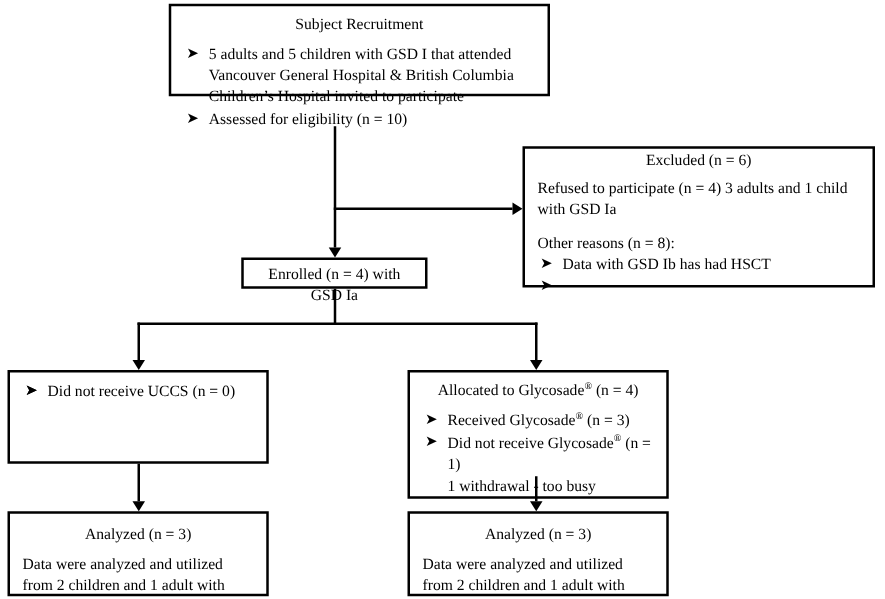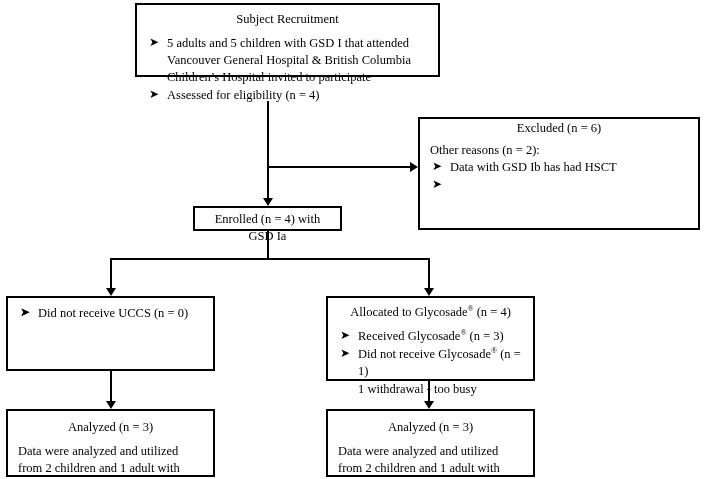--- a/index.html
+++ b/index.html
@@ -102,28 +102,29 @@
 
   <div class="node" style="left:135px; top:3px; width:305px; height:74px;">
     <div class="node-title">Subject Recruitment</div>
     <ul class="bullets">
       <li>
         <span class="marker">➤</span>
         <span>5 adults and 5 children with GSD I that attended Vancouver General Hospital &amp; British Columbia Children’s Hospital invited to participate</span>
       </li>
       <li>
         <span class="marker">➤</span>
-        <span>Assessed for eligibility (n = 4)</span>
+        <span>Assessed for eligibility (n = 10)</span>
       </li>
     </ul>
   </div>
 
   <div class="node" style="left:418px; top:117px; width:282px; height:113px; padding:1px 10px;">
     <div class="node-title tight">Excluded (n = 6)</div>
-    <p class="para">Other reasons (n = 2):</p>
+    <p class="para">Refused to participate (n = 4) 3 adults and 1 child with GSD Ia</p>
+    <p class="para">Other reasons (n = 8):</p>
     <ul class="bullets">
       <li>
         <span class="marker">➤</span>
         <span>Data with GSD Ib has had HSCT</span>
       </li>
       <li>
         <span class="marker">➤</span>
       </li>
     </ul>
   </div>
@@ -137,21 +138,21 @@
       <li>
         <span class="marker">➤</span>
       </li>
       <li>
         <span class="marker">➤</span>
         <span>Did not receive UCCS (n = 0)</span>
       </li>
     </ul>
   </div>
 
-  <div class="node" style="left:326px; top:296px; width:209px; height:85px;">
+  <div class="node" style="left:326px; top:296px; width:209px; height:103px;">
     <div class="node-title">
       <span>Allocated to Glycosade</span><span class="reg">®</span><span> (n = 4)</span>
     </div>
     <ul class="bullets">
       <li>
         <span class="marker">➤</span>
         <span>Received Glycosade</span><span class="reg">®</span><span> (n = 3)</span>
       </li>
       <li>
         <span class="marker">➤</span>

